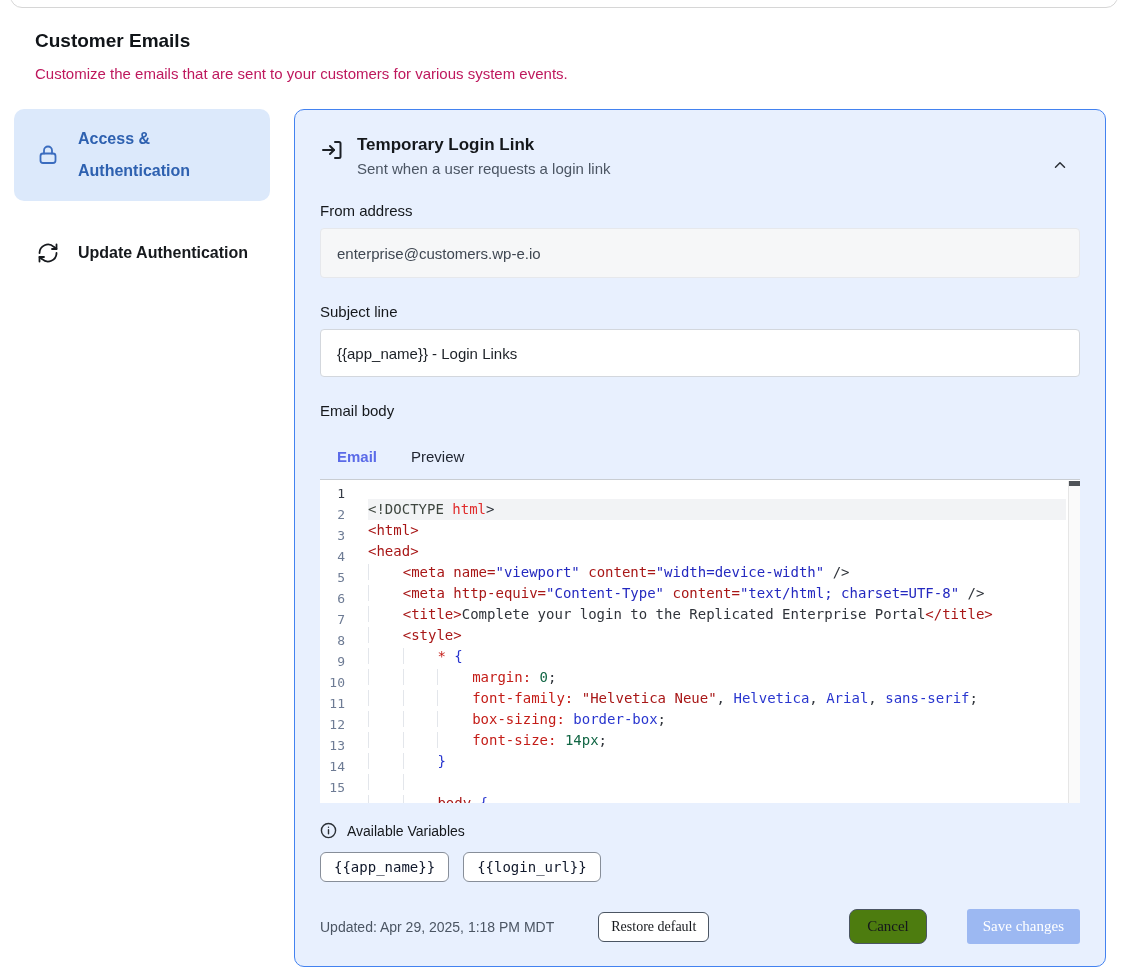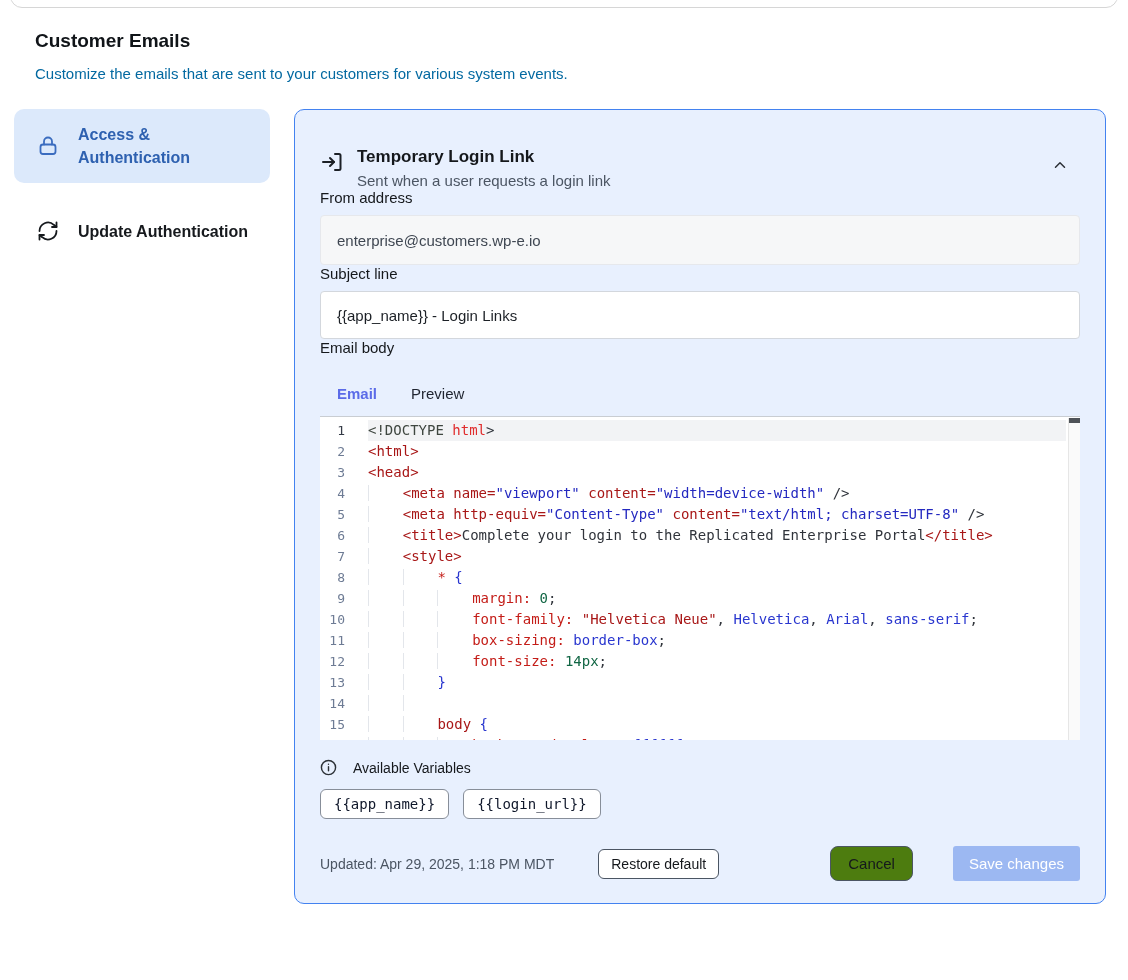--- a/index.html
+++ b/index.html
@@ -9,51 +9,51 @@
     background: #ffffff;
     font-family: "Liberation Sans", sans-serif;
     color: #15181c;
     overflow: hidden;
   }
   .top-strip {
     position: absolute; top: -34px; left: 10px; right: 10px; height: 42px;
     background: #fff; border: 1px solid #d6d6d6; border-radius: 12px;
   }
   .page-title { margin: 30px 0 0 35px; font-size: 19px; font-weight: 700; color: #101418; }
-  .page-sub { margin: 13px 0 0 35px; font-size: 15px; color: #0369a1; }
+  .page-sub { margin: 13px 0 0 35px; font-size: 15px; color: #be185d; }
 
   .layout { display: flex; align-items: flex-start; margin-top: 27px; padding: 0 22px 0 14px; gap: 24px; }
 
   
   .sidebar { flex: 0 0 256px; }
   .side-item {
     display: flex; align-items: center; gap: 18px;
     padding: 14px 14px 14px 22px; border-radius: 10px;
-    font-size: 16px; font-weight: 600; line-height: 23px; cursor: pointer;
+    font-size: 16px; font-weight: 600; line-height: 32px; cursor: pointer;
   }
   .side-item.active { background: #dce9fb; color: #2e61b0; }
   .side-item.plain { margin-top: 22px; color: #16191d; }
   .side-item .ic { flex: 0 0 24px; height: 24px; }
 
   
   .panel {
     flex: 1 1 auto; position: relative;
     background: #e8f0fe; border: 1px solid #4382f0; border-radius: 10px;
     padding: 25px 25px 22px 25px;
   }
-  .panel-head { display: flex; gap: 13px; margin-top: 12px; }
+  .panel-head { display: flex; gap: 13px; }
   .panel-head .ic { flex: 0 0 24px; height: 24px; margin-top: 3px; }
   .panel-title { font-size: 17px; font-weight: 700; color: #15181c; }
   .panel-subtitle { margin-top: 5px; font-size: 15px; color: #4b5563; }
   .collapse-btn {
     position: absolute; top: 44px; right: 32px; width: 22px; height: 22px;
     background: none; border: none; cursor: pointer;
   }
 
-  .field-label { font-size: 15px; color: #15181c; }
+  .field-label { margin-top: 25px; font-size: 15px; color: #15181c; }
   .text-input {
     display: block; width: 100%; margin-top: 9px; height: 50px;
     border-radius: 4px; padding: 0 16px; font-size: 15px;
     font-family: "Liberation Sans", sans-serif;
   }
   .text-input.disabled { background: #f6f7f8; border: 1px solid #e6e8ec; color: #3f4752; }
   .text-input.editable { background: #ffffff; border: 1px solid #d3d7dd; color: #1c2026; height: 48px; }
 
   
   .tabs { display: flex; margin-top: 16px; }
@@ -66,21 +66,21 @@
 
   
   .editor {
     position: relative; height: 324px; overflow: hidden; display: flex;
     background: #fff; border-top: 1px solid #c9cdd2; margin-top: -3px;
     font-family: "DejaVu Sans Mono", monospace; font-size: 14px; line-height: 21px;
   }
   .gutter { flex: 0 0 36px; padding-top: 3px; text-align: right; color: #6d7b94; font-size: 13px; }
   .gn { height: 21px; padding-right: 11px; }
   .gn.hl { color: #343a46; }
-  .code { flex: 1 1 auto; padding: 3px 14px 0 12px; white-space: pre; overflow: hidden; }
+  .code { flex: 1 1 auto; padding: 19px 14px 0 12px; white-space: pre; overflow: hidden; }
   .cl { height: 21px; }
   .cl.hl { background: #f2f3f5; }
   .pln  { color: #30343b; }
   .meta { color: #3f4740; }
   .dred { color: #e02c2c; }
   .tag  { color: #a81717; }
   .atr  { color: #a81717; }
   .str  { color: #2429c0; }
   .prop { color: #c41d18; }
   .val  { color: #2936cf; }
@@ -88,32 +88,32 @@
   .cstr { color: #a81717; }
   .brace{ color: #2936cf; }
   .ind  { border-left: 1px solid #e3e6eb; }
   .vscroll {
     position: absolute; top: 1px; right: 0; bottom: 0; width: 12px;
     background: #fafafa; border-left: 1px solid #e6e6e6;
   }
   .vthumb { width: 100%; height: 5px; background: #4f5358; cursor: pointer; }
 
   
-  .vars-head { display: flex; align-items: center; gap: 16px; margin-top: 19px; font-size: 14px; color: #15181c; }
+  .vars-head { display: flex; align-items: center; gap: 10px; margin-top: 19px; font-size: 14px; color: #15181c; }
   .chips { display: flex; gap: 14px; margin-top: 13px; }
   .chip {
     font-family: "DejaVu Sans Mono", monospace; font-size: 14px; color: #0f172a;
     background: #fff; border: 1px solid #878e99; border-radius: 6px;
     padding: 6px 13px; cursor: pointer;
   }
 
   
   .foot { display: flex; align-items: center; margin-top: 27px; gap: 28px; }
   .updated { font-size: 14px; color: #4b5563; margin-right: 16px; }
-  .btn { font-family: Liberation Sans, sans-serif; cursor: pointer; }
+  .btn { font-family: Liberation Serif, serif; cursor: pointer; }
   .btn-restore {
     font-size: 14px; color: #15181c; background: #fff;
     border: 1px solid #4b5563; border-radius: 6px; padding: 6px 12px;
   }
   .spacer { flex: 1 1 auto; }
   .btn-cancel {
     font-size: 15px; color: #15181c; background: #4d7c0f;
     border: 1px solid #4b5563; border-radius: 8px; padding: 8px 17px; margin-right: 12px;
   }
   .btn-save {

